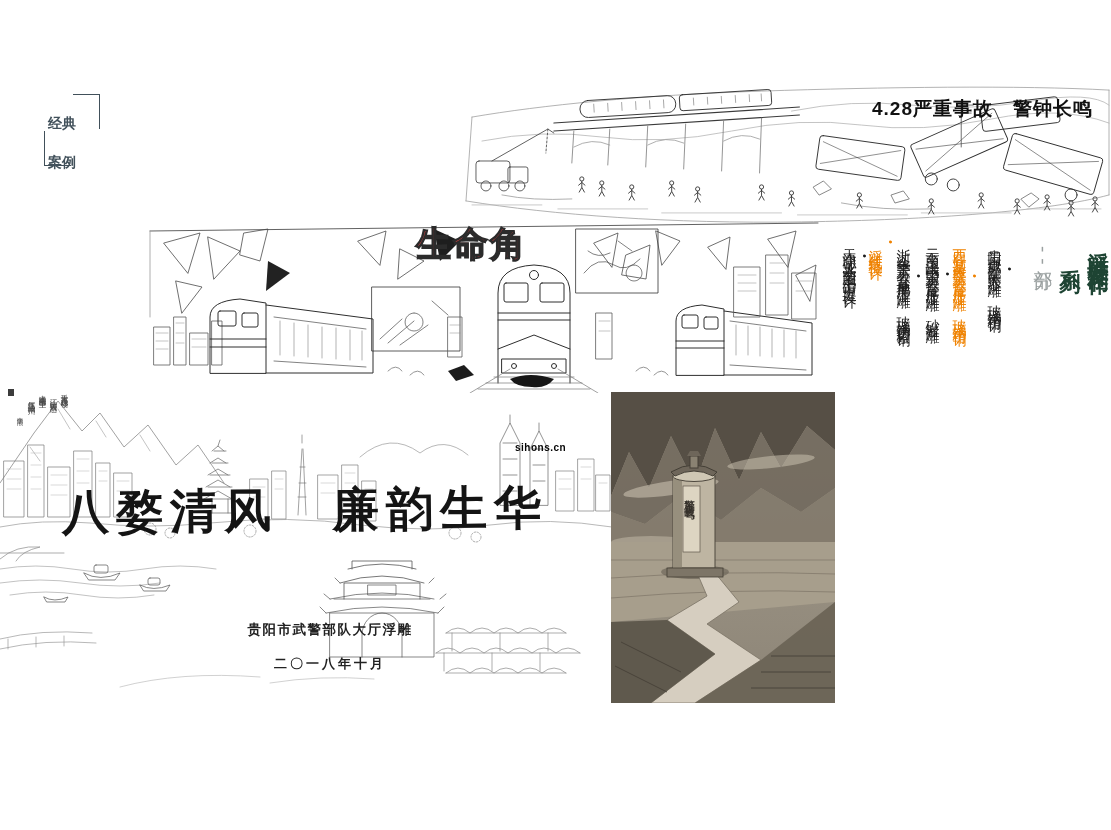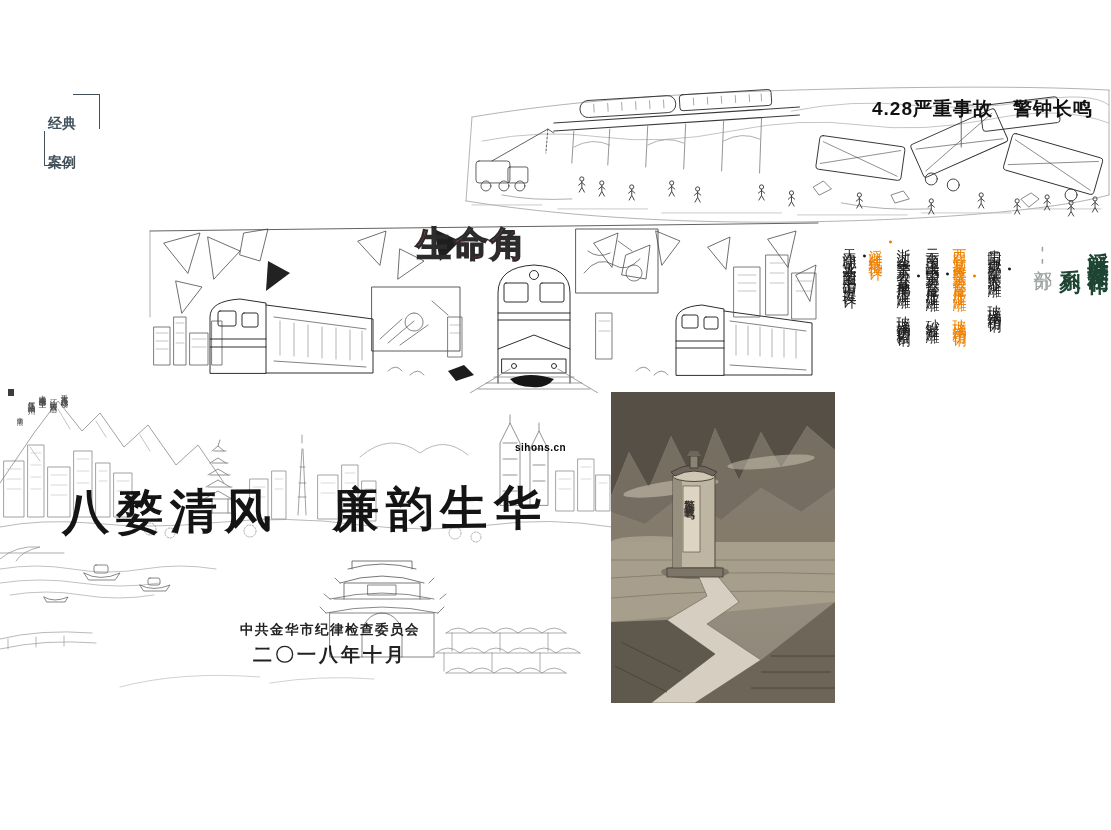--- a/index.html
+++ b/index.html
@@ -35,21 +35,21 @@
     font-family:"DejaVu Serif","Liberation Serif",serif;font-size:7.5px;line-height:10px;
     color:#4a4a4a;letter-spacing:1px;}
   .poem .pcol{margin:0 1px;}
   .poem .pcol.s1{margin-top:2px;} .poem .pcol.s2{margin-top:7px;}
   .poem .pcol.s3{margin-top:3px;} .poem .pcol.s4{margin-top:9px;}
   .poem .psig{margin-top:26px;font-size:6.5px;color:#5a5a5a;}
   .poem .seal{width:6px;height:7px;background:#3c3c3c;margin-top:3px;margin-right:1px;}
   .org-block{left:228px;top:621px;width:204px;text-align:center;color:#222;font-weight:bold;}
   .org-l1{font-size:13.5px;letter-spacing:1.5px;white-space:nowrap;}
   .org-l2{font-size:13.5px;letter-spacing:9.5px;margin-right:-9.5px;margin-top:2px;white-space:nowrap;}
-  .org-l3{font-size:19px;letter-spacing:3px;margin-top:3px;white-space:nowrap;}
+  .org-l3{font-size:13px;letter-spacing:3px;margin-top:16px;white-space:nowrap;}
   .watermark{left:515px;top:406px;font-size:10px;font-weight:bold;color:#050505;
     letter-spacing:0.5px;filter:blur(0.3px);margin-top:36px;}
 
   
   .monument-text{left:683px;top:492px;writing-mode:vertical-rl;font-size:10.5px;
     letter-spacing:3px;color:#35302a;font-weight:bold;
     font-family:"DejaVu Serif","Liberation Serif",serif;}
 
   
   .vcol{position:absolute;top:238px;writing-mode:vertical-rl;white-space:nowrap;}
@@ -293,21 +293,21 @@
 <div class="abs poem">
   <div class="pcol s1">千古风流八咏楼</div>
   <div class="pcol s2">江山留与后人愁</div>
   <div class="pcol s3">水通南国三千里</div>
   <div class="pcol s4">气压江城十四州</div>
   <div class="pcol psig">李清照</div>
   <div class="seal"></div>
 </div>
 <div class="abs calligraphy">八婺清风　廉韵生华</div>
 <div class="abs org-block">
-  <div class="org-l1">中共金华市纪律检查委员会</div>
+  <div class="org-l1">贵阳市武警部队大厅浮雕</div>
   <div class="org-l3">二〇一八年十月</div>
 </div>
 <div class="abs watermark">sihons.cn</div>
 
 <div class="abs" style="left:611px;top:392px;">
   <svg width="224" height="311" viewBox="0 0 224 311">
     <defs>
       <linearGradient id="dsk" x1="0" x2="0" y1="0" y2="1">
         <stop offset="0" stop-color="#a59d8e"></stop>
           <stop offset="1" stop-color="#8d8577"></stop>

